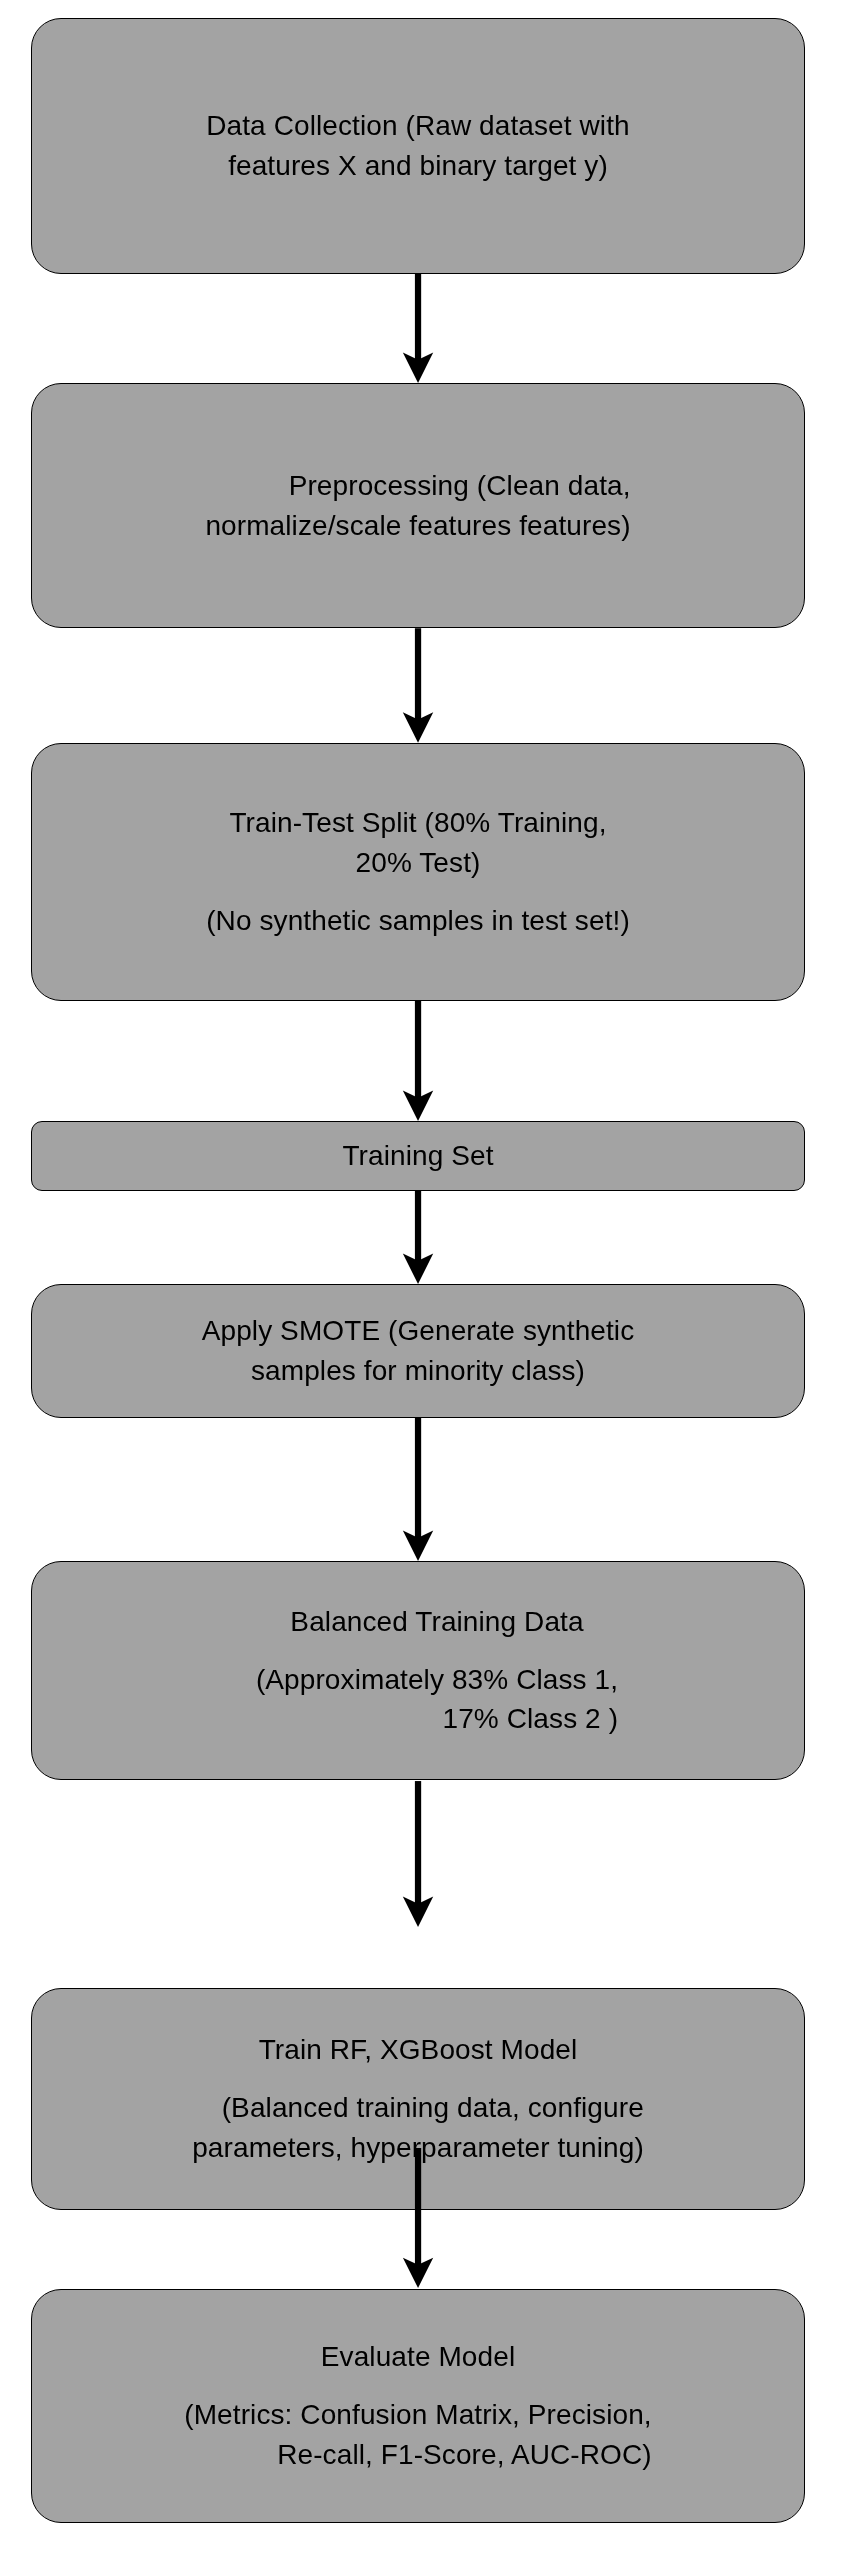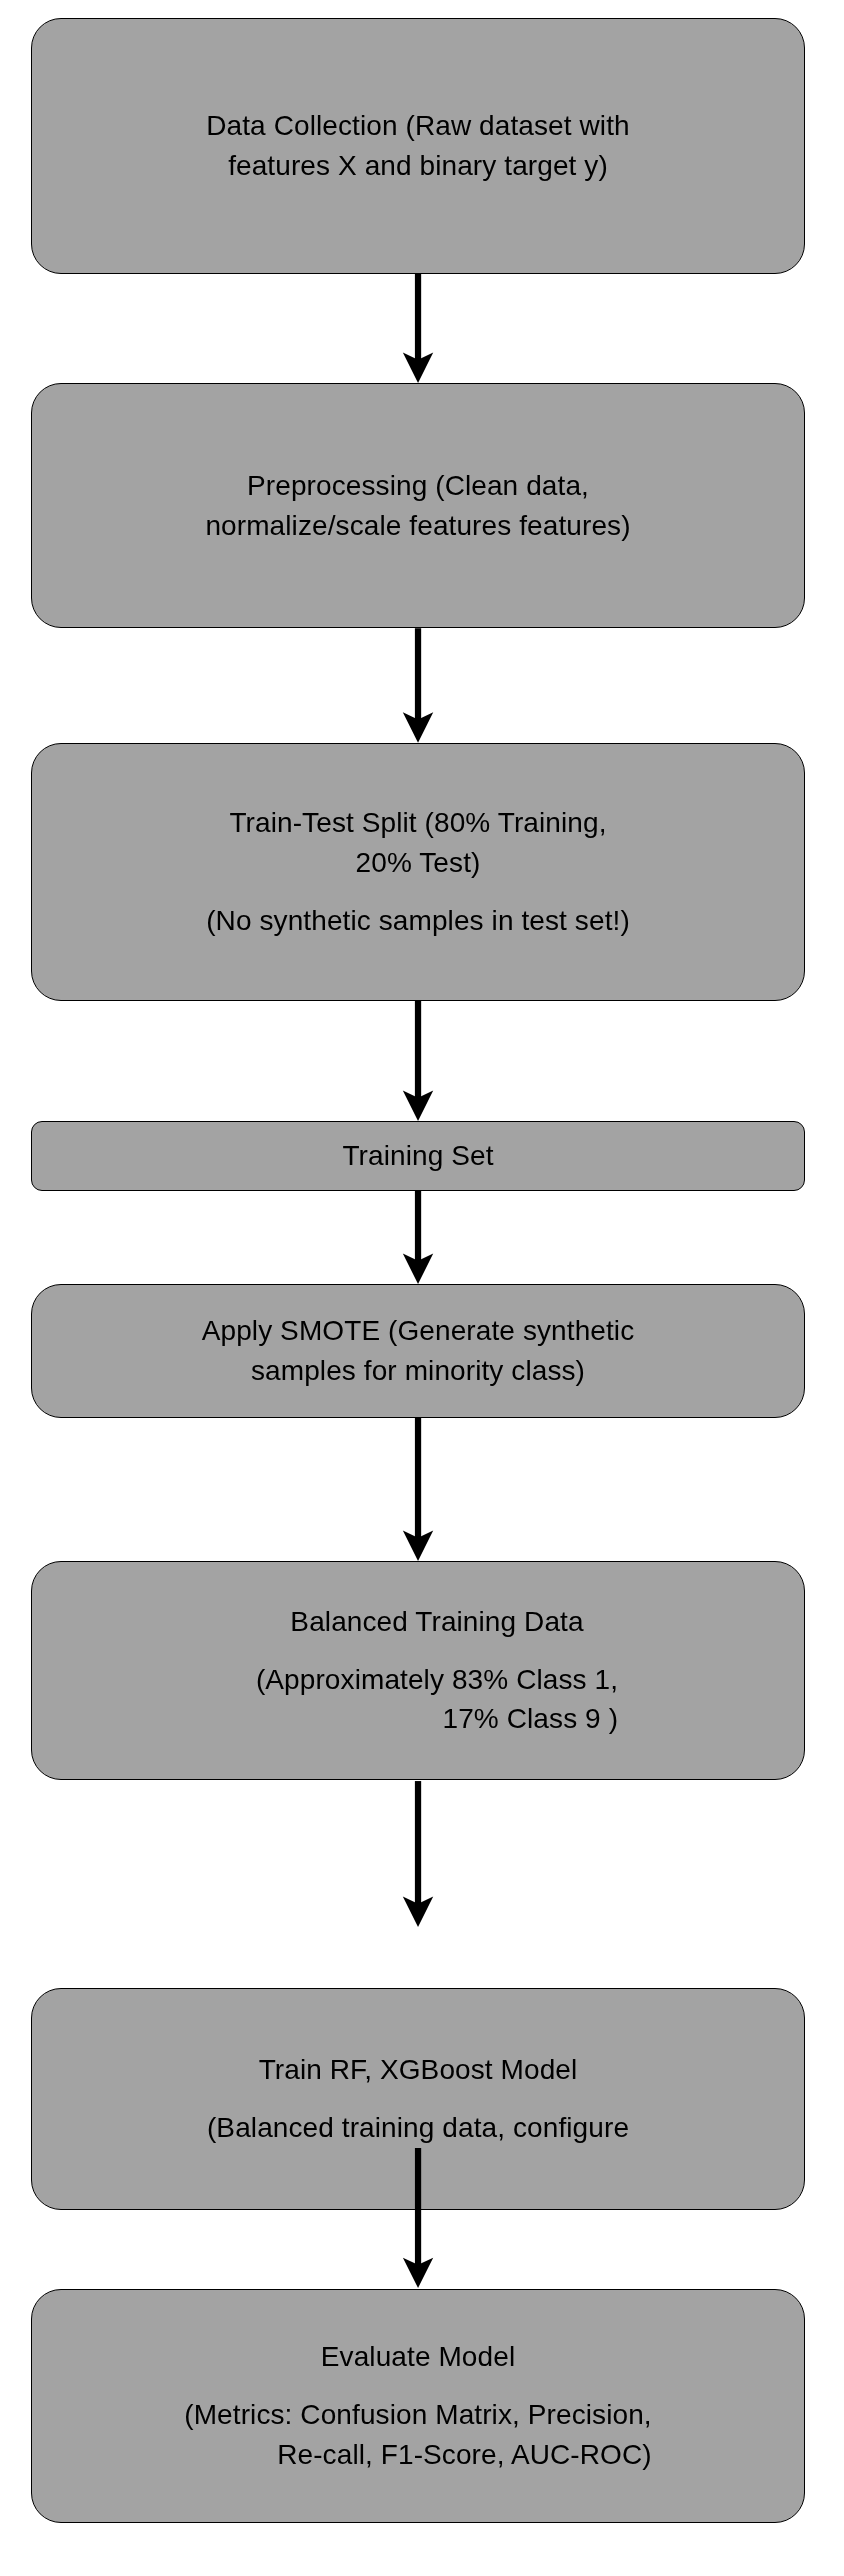--- a/index.html
+++ b/index.html
@@ -70,21 +70,21 @@
     </span>
   </div>
 
   <div class="connector" style="top:274px; height:109px;">
     <svg width="845" height="109" viewBox="0 0 944 122" xmlns="http://www.w3.org/2000/svg">
       <line x1="467" y1="0" x2="467" y2="100" stroke="#000000" stroke-width="7"></line>
       <polygon points="467,122 450,88 467,96 484,88" fill="#000000"></polygon>
     </svg>
   </div>
 
-  <div class="node" style="top:383px; height:245px;">
+  <div class="node" style="top:383px; height:245px;text-align:right;">
     <span class="block">
       <span class="line">Preprocessing (Clean data,</span>
       <span class="line">normalize/scale features features)</span>
     </span>
   </div>
 
   <div class="connector" style="top:628px; height:115px;">
     <svg width="845" height="115" viewBox="0 0 944 128" xmlns="http://www.w3.org/2000/svg">
       <line x1="467" y1="0" x2="467" y2="106" stroke="#000000" stroke-width="7"></line>
       <polygon points="467,128 450,94 467,102 484,94" fill="#000000"></polygon>
@@ -134,37 +134,38 @@
       <polygon points="467,160 450,126 467,134 484,126" fill="#000000"></polygon>
     </svg>
   </div>
 
   <div class="node two-block" style="top:1561px; height:219px;padding-left:38px;">
     <span class="block">
       <span class="line">Balanced Training Data</span>
     </span>
     <span class="block">
       <span class="line">(Approximately 83% Class 1,</span>
-      <span class="line">17% Class 9 )</span>
+      <span class="line">17% Class 2 )</span>
     </span>
   </div>
 
   <div class="connector" style="top:1781px; height:146px;">
     <svg width="845" height="146" viewBox="0 0 944 163" xmlns="http://www.w3.org/2000/svg">
       <line x1="467" y1="0" x2="467" y2="141" stroke="#000000" stroke-width="7"></line>
       <polygon points="467,163 450,129 467,137 484,129" fill="#000000"></polygon>
     </svg>
   </div>
 
   <div class="node two-block" style="top:1988px; height:222px;">
     <span class="block">
       <span class="line">Train RF, XGBoost Model</span>
     </span>
     <span class="block">
       <span class="line">(Balanced training data, configure</span>
+      <span class="line">parameters, hyperparameter tuning)</span>
     </span>
   </div>
 
   <div class="connector" style="top:2148px; height:140px;">
     <svg width="845" height="140" viewBox="0 0 944 157" xmlns="http://www.w3.org/2000/svg">
       <line x1="467" y1="0" x2="467" y2="135" stroke="#000000" stroke-width="7"></line>
       <polygon points="467,157 450,123 467,131 484,123" fill="#000000"></polygon>
     </svg>
   </div>
 

